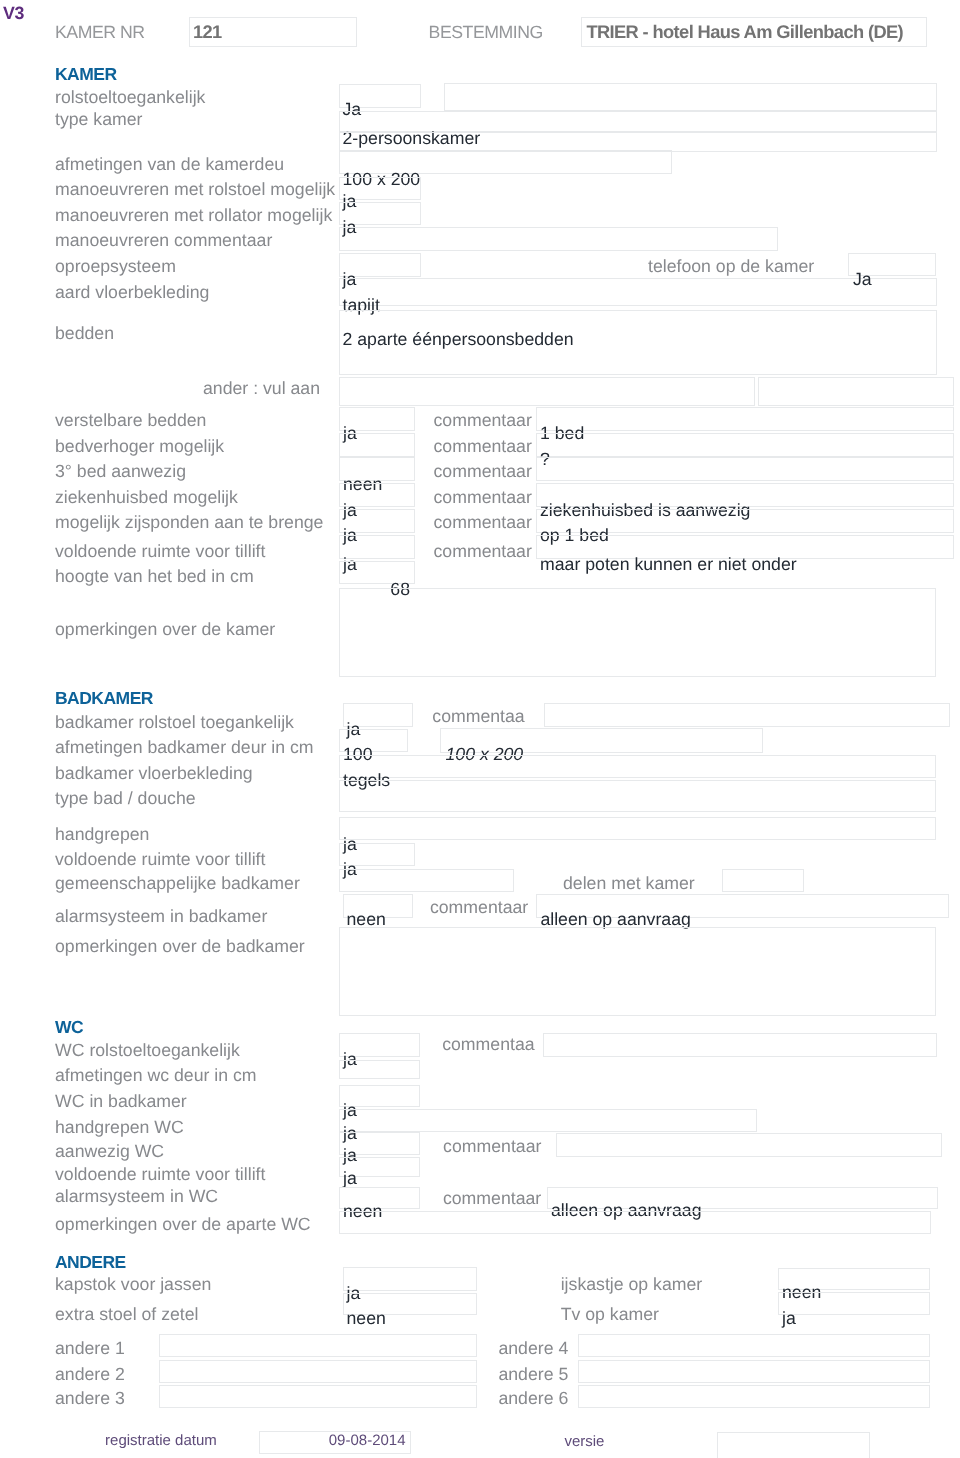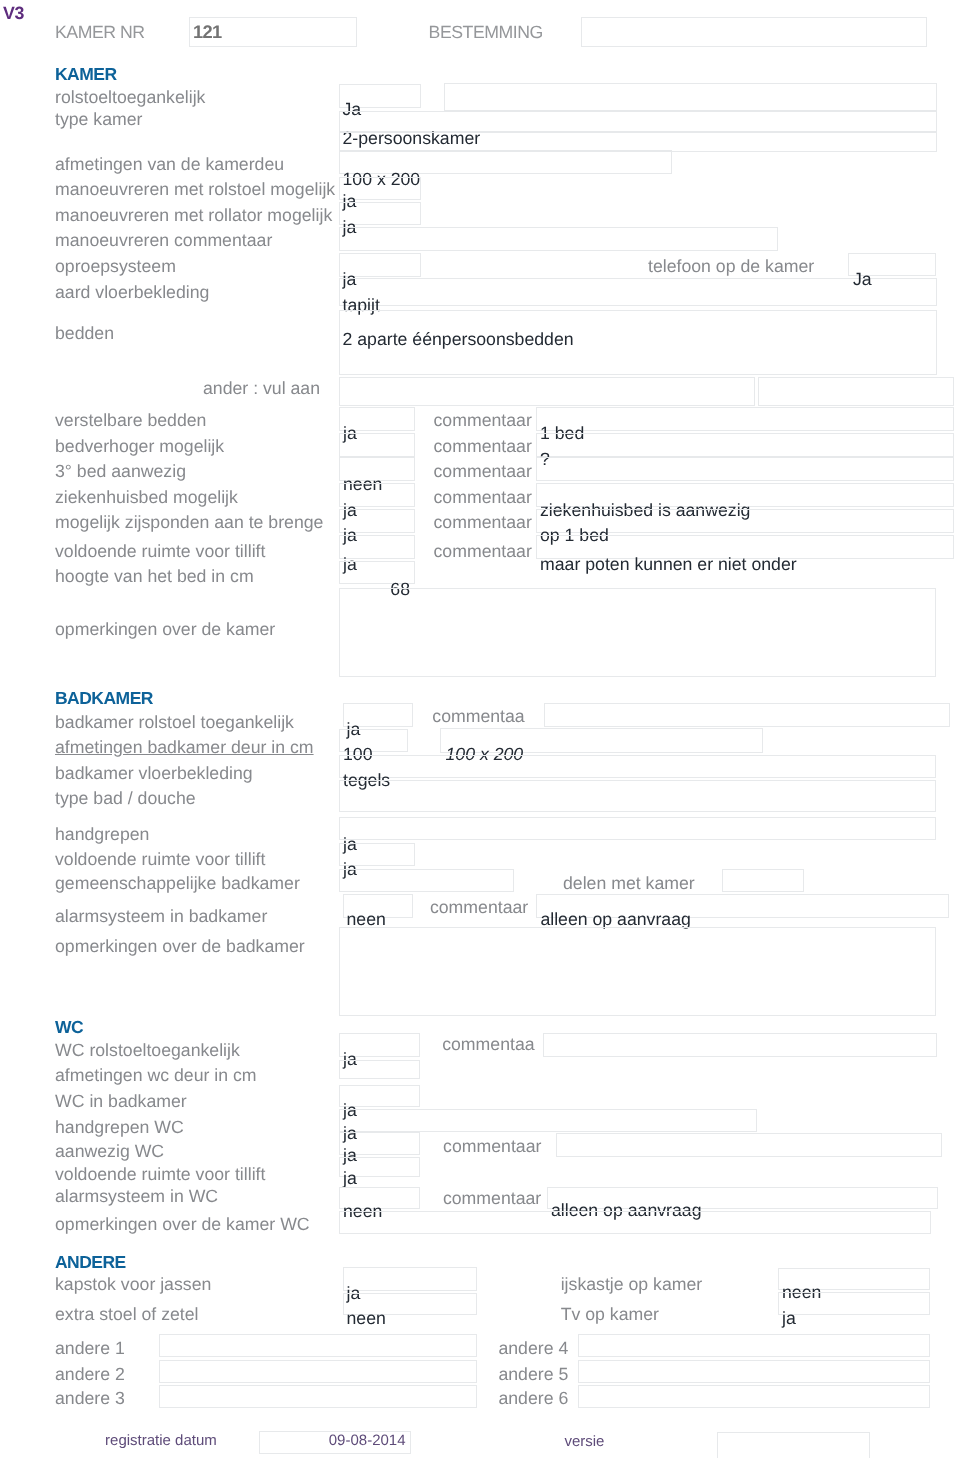--- a/index.html
+++ b/index.html
@@ -20,20 +20,21 @@
 <body>
 
 <div id="page">
 
   <div class="ver" style="left:3px;top:5.2px;">V3</div>
   <div class="hdrlbl" style="left:55px;top:23.6px;">KAMER NR</div>
   <div class="box" style="left:189px;top:17.3px;width:167.5px;height:29.6px;"></div>
   <div class="hdrval" style="left:192.9px;top:22.8px;">121</div>
   <div class="hdrlbl" style="left:428.6px;top:23.6px;">BESTEMMING</div>
   <div class="box" style="left:581px;top:17.3px;width:345.5px;height:29.6px;"></div>
+  <div class="hdrval" style="left:586.4px;top:23px;">TRIER - hotel Haus Am Gillenbach (DE)</div>
 
   <div class="sec" style="left:55px;top:66px;">KAMER</div>
 
   <div class="lbl" style="left:55px;top:89.1px;">rolstoeltoegankelijk</div>
   <div class="box" style="left:339px;top:84.3px;width:81.5px;height:23.3px;"></div>
   <div class="val" style="left:342.5px;top:88.3px;">Ja</div>
 
   <div class="lbl" style="left:55px;top:110.7px;">type kamer</div>
   <div class="box" style="left:339px;top:111.3px;width:598px;height:20.4px;"></div>
   <div class="val" style="left:342.5px;top:116.9px;">2-persoonskamer</div>
@@ -122,21 +123,21 @@
   <div class="box" style="left:339px;top:588px;width:597px;height:89px;"></div>
   <div class="val" style="left:343px;top:594.2px;"></div>
 
   <div class="sec" style="left:55px;top:690px;">BADKAMER</div>
   <div class="lbl" style="left:55px;top:713.5px;">badkamer rolstoel toegankelijk</div>
   <div class="box" style="left:343px;top:702.7px;width:70px;height:24.2px;"></div>
   <div class="val" style="left:346.5px;top:708px;">ja</div>
   <div class="lbl" style="left:432.3px;top:707.5px;">commentaa</div>
   <div class="box" style="left:544px;top:703.3px;width:406px;height:23.6px;"></div>
   <div class="val" style="left:548px;top:708px;"></div>
-  <div class="lbl" style="left:55px;top:739px;text-decoration:underline;">afmetingen badkamer deur in cm</div>
+  <div class="lbl" style="left:55px;top:739px;">afmetingen badkamer deur in cm</div>
   <div class="box" style="left:339px;top:729.1px;width:68.5px;height:22.8px;"></div>
   <div class="val" style="left:343px;top:733.3px;">100</div>
   <div class="box" style="left:439.5px;top:728px;width:323.6px;height:25.1px;"></div>
   <div class="val ital" style="left:445.5px;top:732.8px;">100 x 200</div>
   <div class="lbl" style="left:55px;top:764.9px;">badkamer vloerbekleding</div>
   <div class="box" style="left:339px;top:754.6px;width:597px;height:23.5px;"></div>
   <div class="val" style="left:343px;top:759px;">tegels</div>
   <div class="lbl" style="left:55px;top:789.7px;">type bad / douche</div>
   <div class="box" style="left:339px;top:780px;width:597px;height:32px;"></div>
   <div class="val" style="left:343px;top:784.4px;"></div>
@@ -186,21 +187,21 @@
   <div class="val" style="left:560px;top:1134.4px;"></div>
   <div class="lbl" style="left:55px;top:1166.3px;">voldoende ruimte voor tillift</div>
   <div class="box" style="left:339px;top:1156.7px;width:81.4px;height:20.4px;"></div>
   <div class="val" style="left:343px;top:1156.5px;">ja</div>
   <div class="lbl" style="left:55px;top:1188.3px;">alarmsysteem in WC</div>
   <div class="box" style="left:339px;top:1186.6px;width:81.4px;height:22.2px;"></div>
   <div class="val" style="left:343px;top:1190.15px;">neen</div>
   <div class="lbl" style="left:442.9px;top:1189.7px;">commentaar</div>
   <div class="box" style="left:547px;top:1186.6px;width:390.5px;height:22.2px;"></div>
   <div class="val" style="left:551px;top:1189.3px;">alleen op aanvraag</div>
-  <div class="lbl" style="left:55px;top:1215.7px;">opmerkingen over de kamer WC</div>
+  <div class="lbl" style="left:55px;top:1215.7px;">opmerkingen over de aparte WC</div>
   <div class="box" style="left:339px;top:1210.7px;width:591.7px;height:23.1px;"></div>
   <div class="val" style="left:343px;top:1215.7px;"></div>
 
   <div class="sec" style="left:55px;top:1254px;">ANDERE</div>
   <div class="lbl" style="left:55px;top:1276px;">kapstok voor jassen</div>
   <div class="box" style="left:342.9px;top:1266.5px;width:133.8px;height:24px;"></div>
   <div class="val" style="left:346.5px;top:1271.5px;">ja</div>
   <div class="lbl" style="left:560.7px;top:1276px;">ijskastje op kamer</div>
   <div class="box" style="left:778px;top:1268.3px;width:152.3px;height:21.6px;"></div>
   <div class="val" style="left:782px;top:1270.7px;">neen</div>

